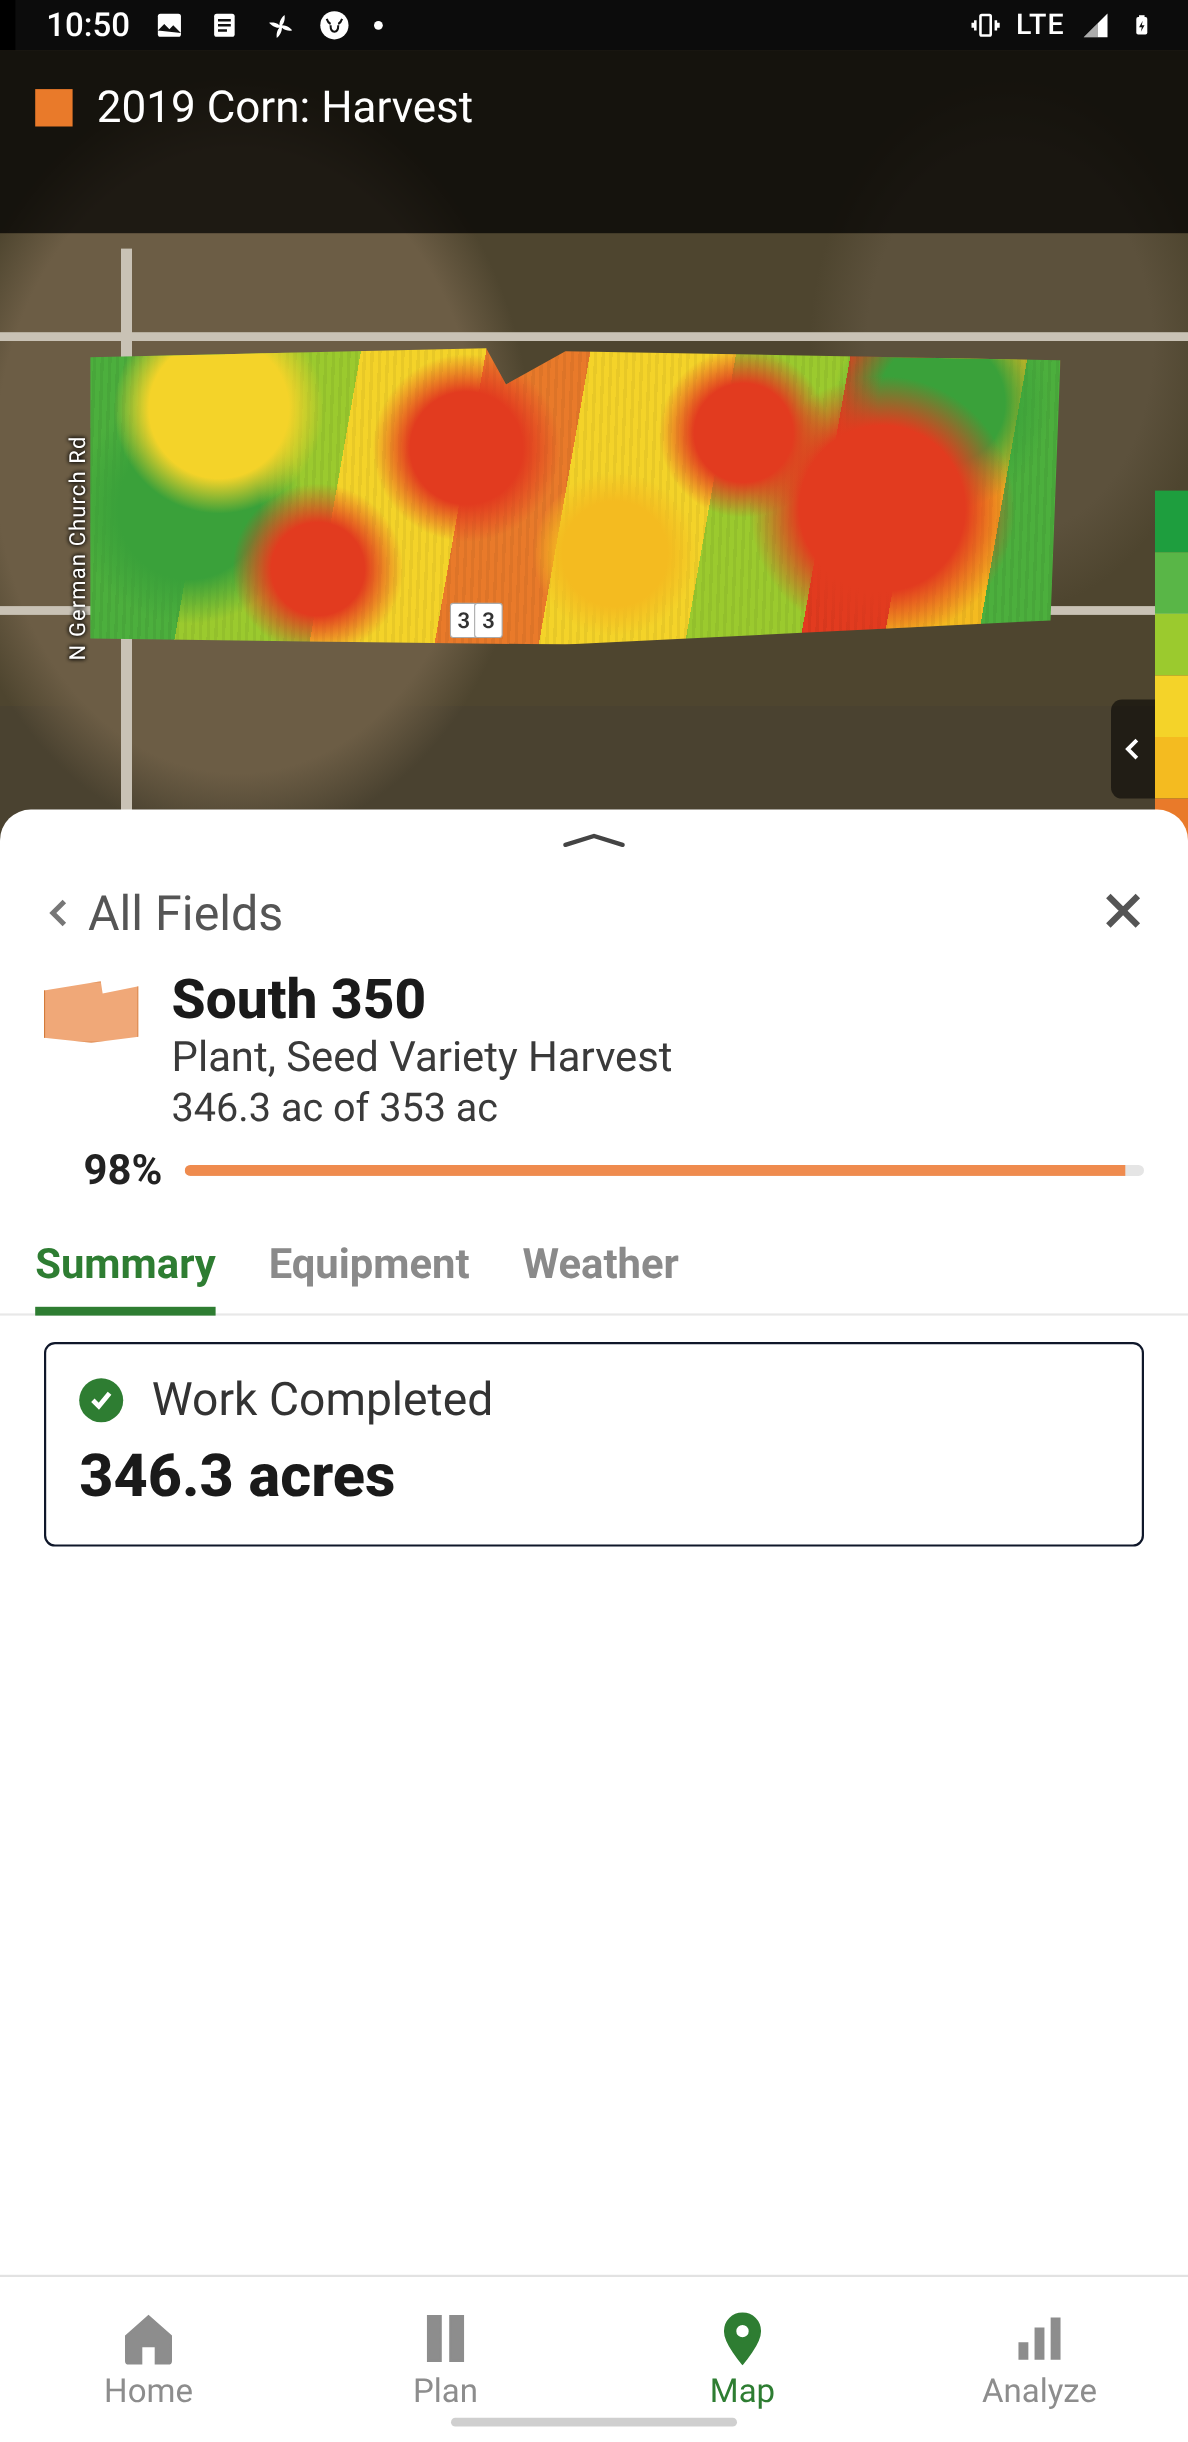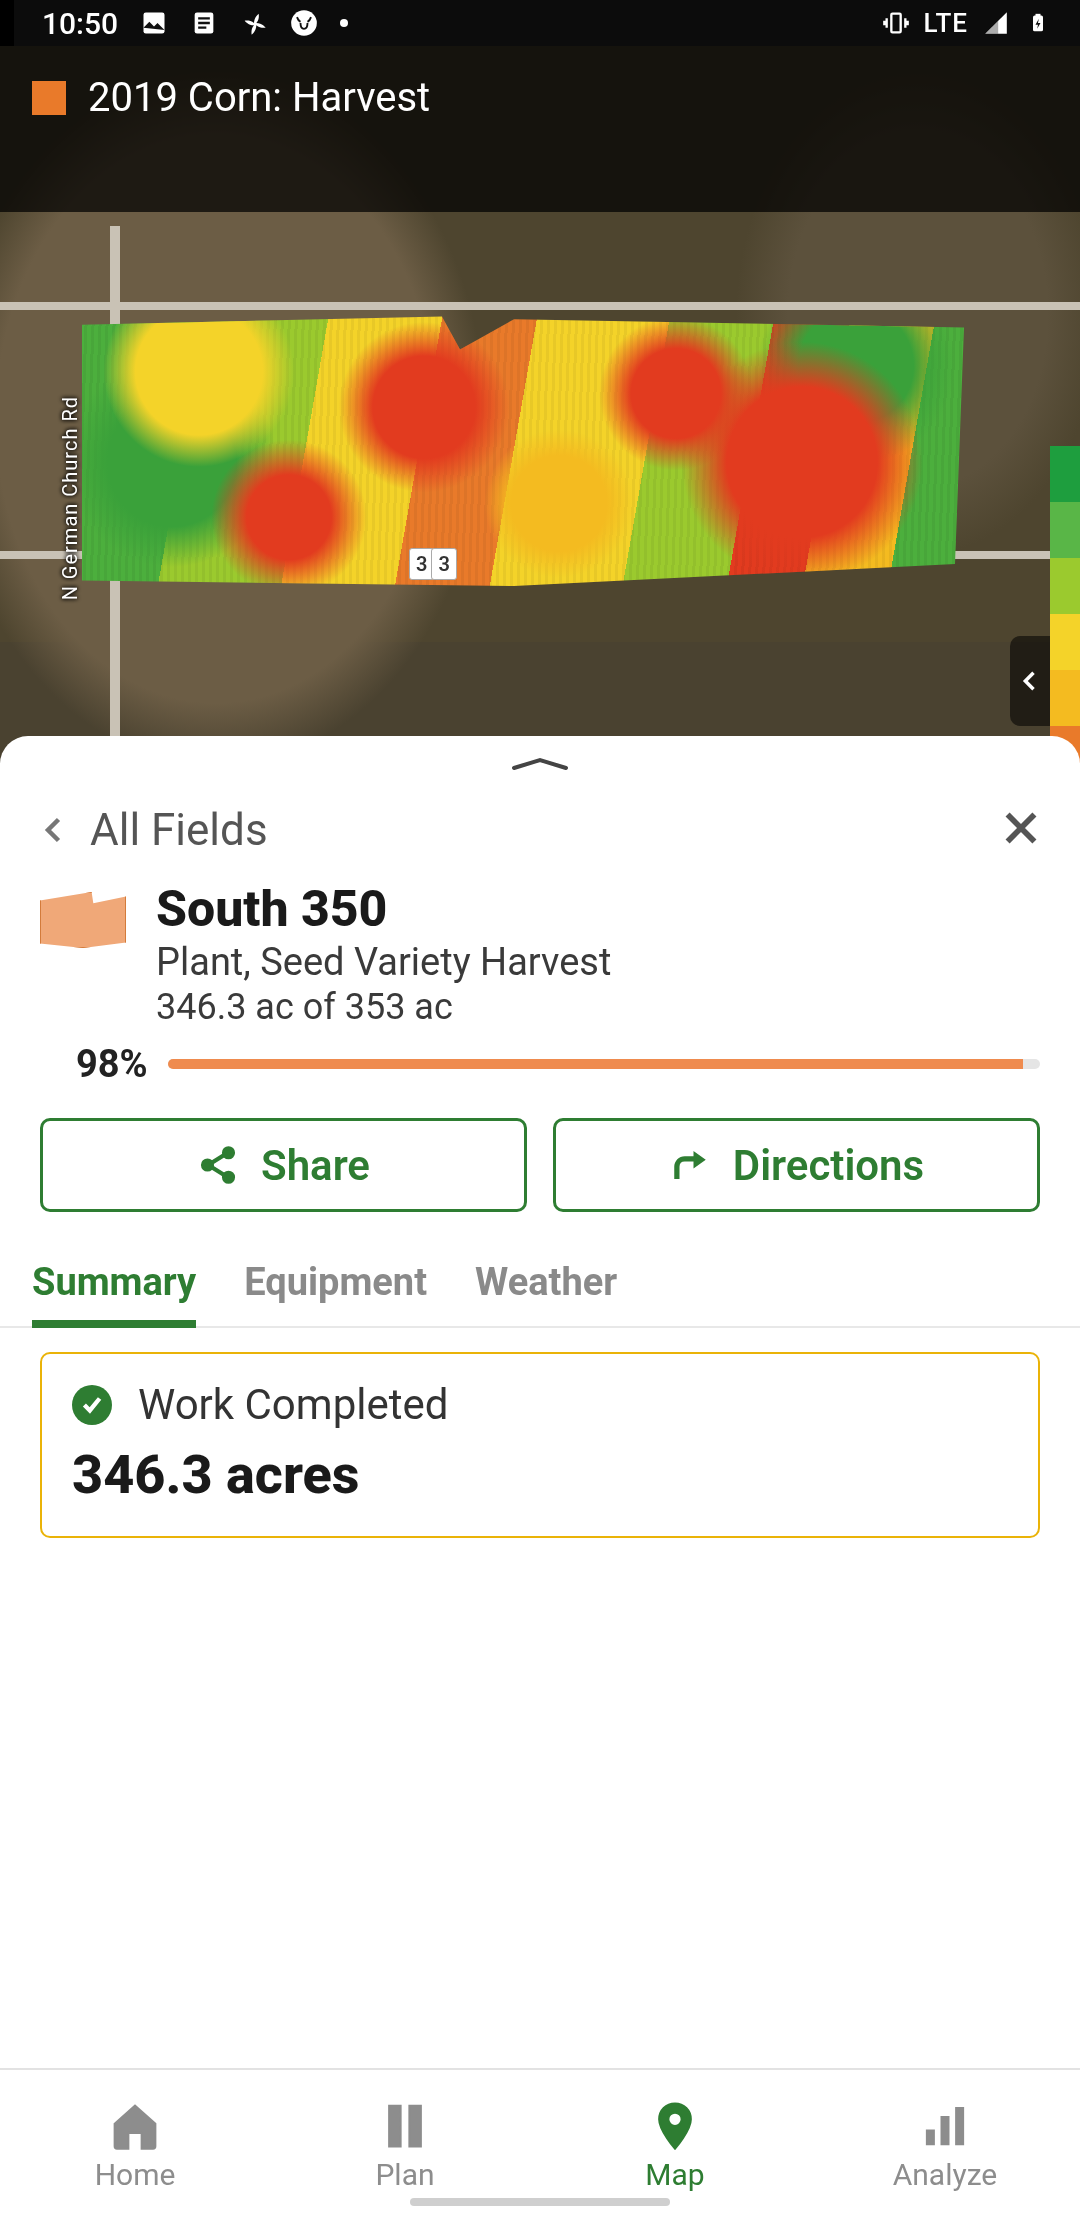--- a/index.html
+++ b/index.html
@@ -80,21 +80,21 @@
   }
 
   
   .sheet {
     position:absolute; left:0; right:0; bottom:116px; top:736px;
     background:#fff; border-radius:28px 28px 0 0;
     display:flex; flex-direction:column;
   }
   .sheet-grab { align-self:center; margin-top:20px; }
   .sheet-header { display:flex; align-items:center; padding:28px 36px 10px; }
-  .back-link { display:flex; align-items:center; gap:18px; font-size:44px; color:#555; }
+  .back-link { display:flex; align-items:center; gap:8px; font-size:44px; color:#555; }
   .close-x { margin-left:auto; }
 
   .field-block { display:flex; gap:30px; padding:14px 40px 6px; align-items:flex-start; }
   .field-shape {
     width:86px; height:56px; margin-top:12px;
     background:#f0a878;
     clip-path: polygon(0% 15%, 60% 0%, 62% 20%, 100% 8%, 100% 90%, 50% 100%, 0% 92%);
     border:1px solid #d37b3b;
   }
   .field-title { font-size:50px; font-weight:800; color:#1a1a1a; }
@@ -112,21 +112,21 @@
     display:flex; align-items:center; justify-content:center; gap:22px;
     color:#2e7d32; font-size:42px; font-weight:600; background:#fff;
   }
 
   .tabs { display:flex; gap:48px; padding:4px 32px 0; border-bottom:2px solid #e8e8e8; }
   .tab { font-size:38px; font-weight:700; color:#8a8a8a; padding:14px 0 22px; position:relative; }
   .tab.active { color:#2e7d32; }
   .tab.active::after { content:""; position:absolute; left:0; right:0; bottom:-2px; height:8px; background:#2e7d32; }
 
   .card {
-    margin:24px 40px 0; border:2px solid #eab308; border-radius:10px;
+    margin:24px 40px 0; border:2px solid #0f172a; border-radius:10px;
     padding:26px 30px 30px;
   }
   .card-row1 { display:flex; align-items:center; gap:26px; font-size:42px; color:#333; }
   .check { width:40px; height:40px; border-radius:50%; background:#2e7d32; display:flex; align-items:center; justify-content:center; }
   .card-value { font-size:54px; font-weight:800; margin-top:14px; color:#1a1a1a; }
 
   
   .bottom-nav {
     position:absolute; left:0; right:0; bottom:0; height:152px;
     background:#fff; border-top:2px solid #e2e2e2;
@@ -279,37 +279,20 @@
     </div>
   </div>
 
   <div class="progress-row">
     <span class="progress-pct">98%</span>
     <div class="progress-bar">
       <div class="progress-fill" id="progress-fill" style="width: 98%;"></div>
     </div>
   </div>
 
-  <div class="action-row">
-    <div class="action-btn">
-      <svg viewBox="0 0 24 24" width="42" height="42" fill="none" stroke="#2e7d32" stroke-width="2.5">
-          <circle cx="6" cy="12" r="2.5" fill="#2e7d32"></circle>
-          <circle cx="18" cy="5" r="2.5" fill="#2e7d32"></circle>
-          <circle cx="18" cy="19" r="2.5" fill="#2e7d32"></circle>
-          <path d="M8 11l8-5M8 13l8 5"></path>
-        </svg>
-      <span>Share</span>
-    </div>
-    <div class="action-btn">
-      <svg viewBox="0 0 24 24" width="42" height="42" fill="#2e7d32">
-          <path d="M14 4l7 5-7 5V10H9c-2 0-3 1-3 3v7H3v-7c0-3.3 2.7-6 6-6h5V4z"></path>
-        </svg>
-      <span>Directions</span>
-    </div>
-  </div>
 
   <div class="tabs" id="tabs">
       <div class="tab active">Summary</div>
       <div class="tab">Equipment</div>
       <div class="tab">Weather</div>
     </div>
 
   <div class="card">
     <div class="card-row1">
       <span class="check">

